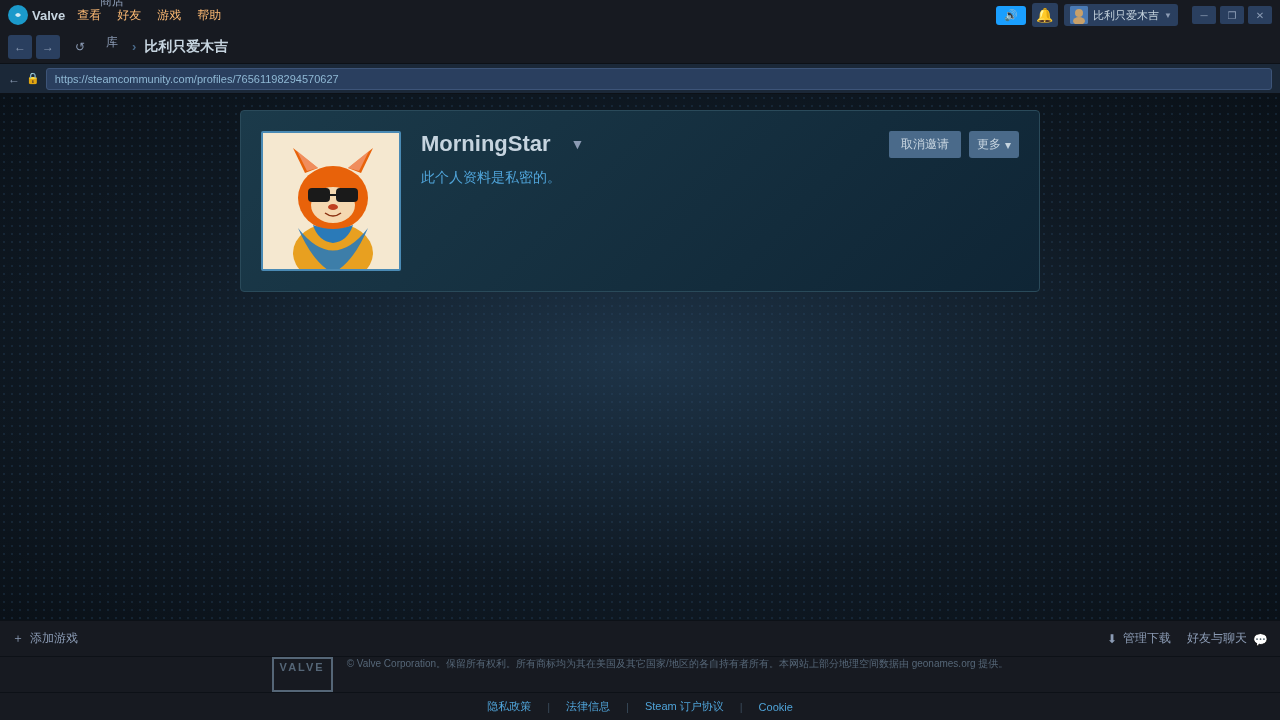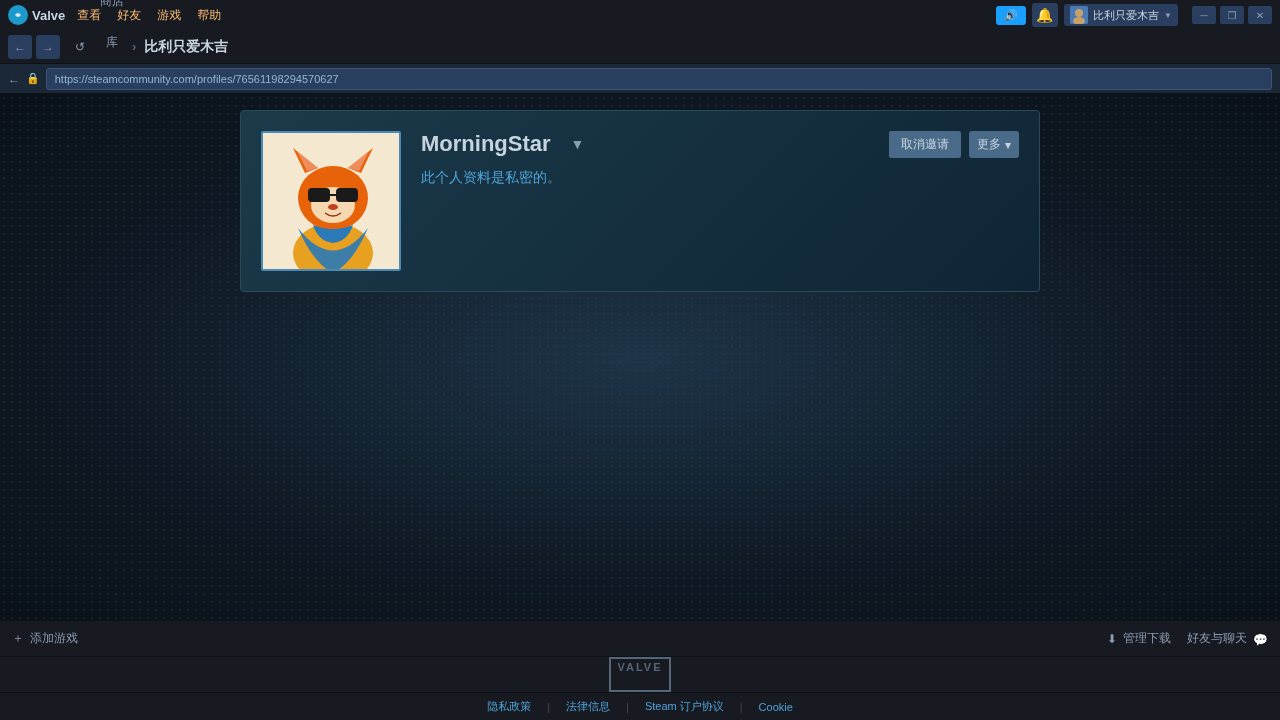--- a/index.html
+++ b/index.html
@@ -483,20 +483,21 @@
     </div>
     <div style="display:flex;align-items:flex-end;gap:6px;font-size:12px;color:#8b9bb4;cursor:pointer;">
       <span>好友与聊天</span>
       <span>💬</span>
     </div>
   </div>
 </div>
 
 <div class="footer-valve">
   <div class="valve-logo">VALVE</div>
+  <span style="max-width:700px;">© Valve Corporation。保留所有权利。所有商标均为其在美国及其它国家/地区的各自持有者所有。本网站上部分地理空间数据由 geonames.org 提供。</span>
 </div>
 
 <div class="footer-links">
   <a class="footer-link">隐私政策</a>
   <span class="footer-sep">|</span>
   <a class="footer-link">法律信息</a>
   <span class="footer-sep">|</span>
   <a class="footer-link">Steam 订户协议</a>
   <span class="footer-sep">|</span>
   <a class="footer-link">Cookie</a>

